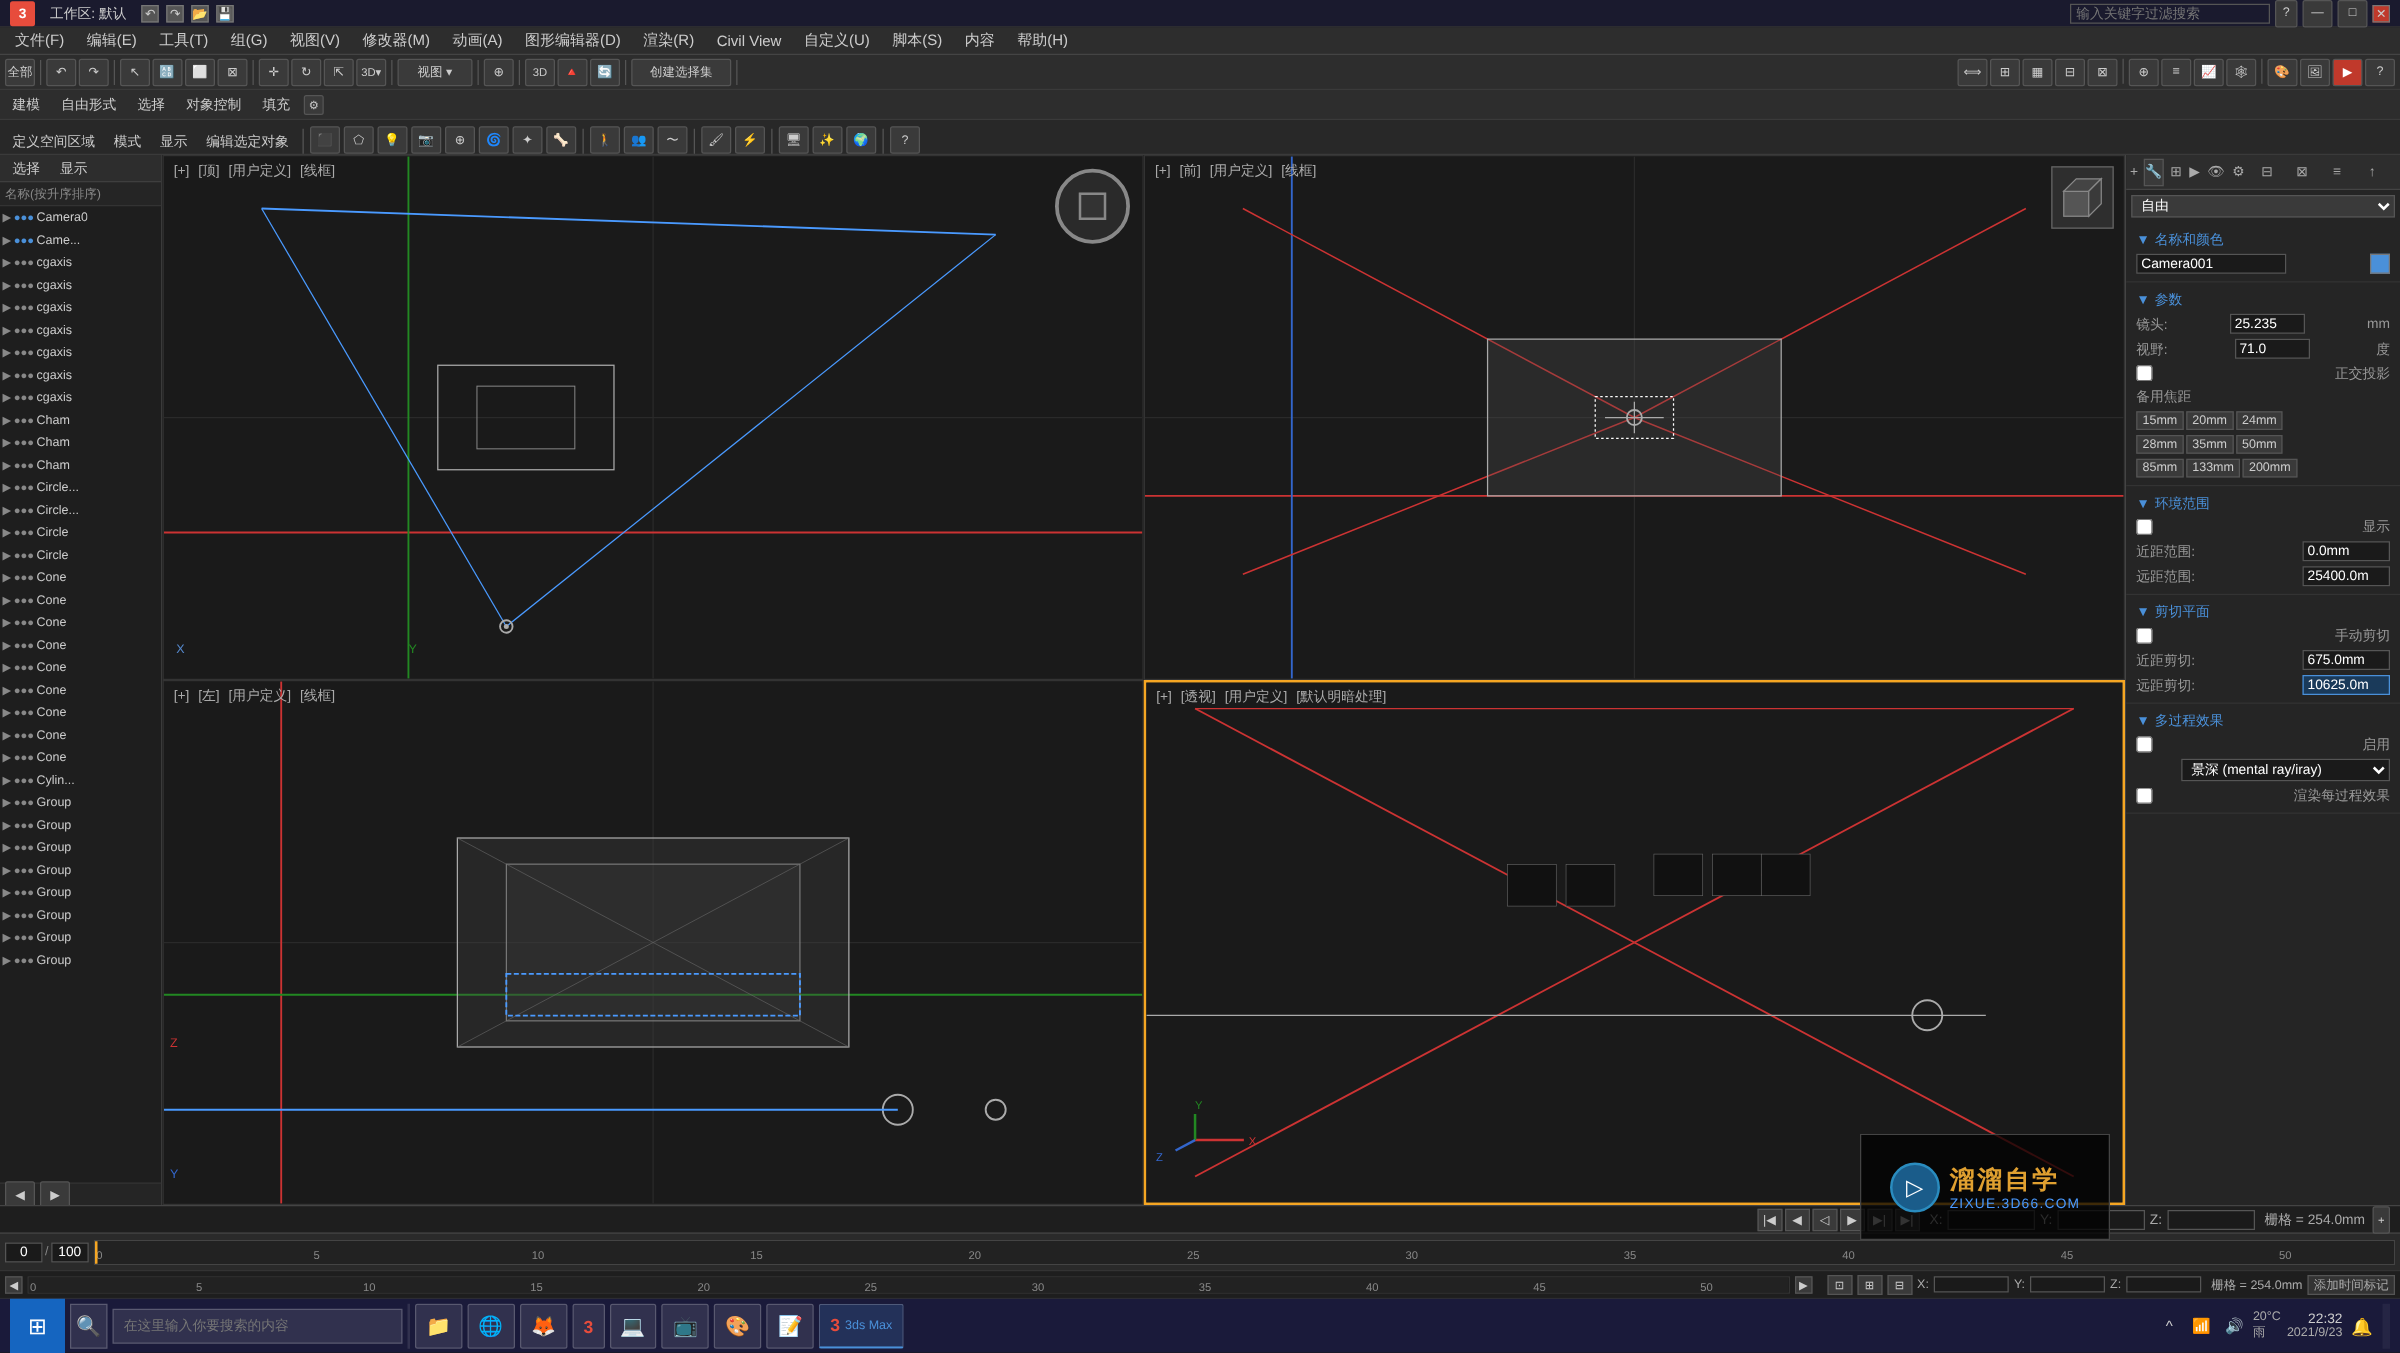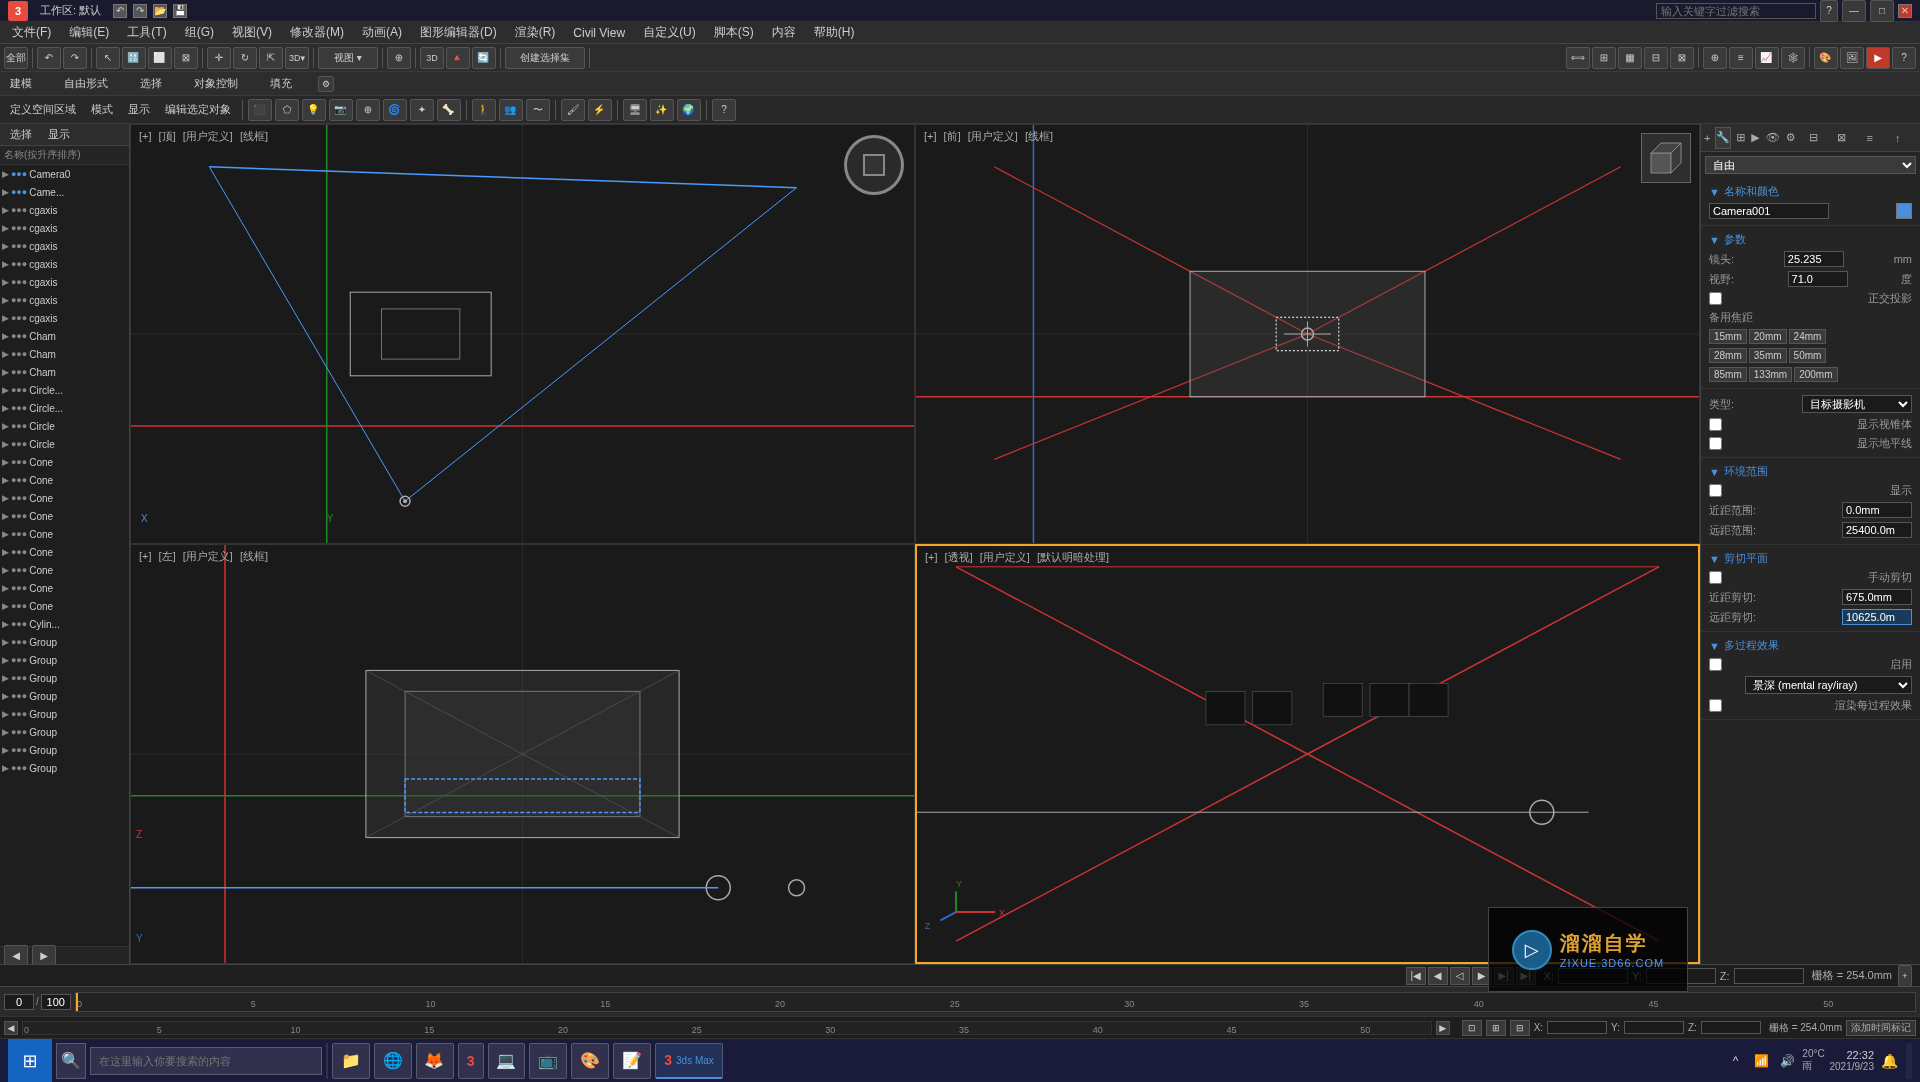--- a/index.html
+++ b/index.html
@@ -94,30 +94,30 @@
       cursor: pointer;
     }
 
     
     #toolbar2 {
       height: 24px;
       background: #2d2d2d;
       display: flex;
       align-items: center;
       padding: 0 4px;
-      gap: 20px;
+      gap: 5px;
       border-bottom: 1px solid #3a3a3a;
     }
 
     
     #toolbar3 {
       height: 28px;
       background: #282828;
       display: flex;
-      align-items: center;
+      align-items: flex-end;
       padding: 0 4px;
       gap: 3px;
       border-bottom: 1px solid #3a3a3a;
     }
 
     
     #main {
       display: flex;
       height: calc(1082px - 22px - 22px - 28px - 24px - 28px - 22px - 30px - 22px);
     }
@@ -986,36 +986,20 @@
         <button class="preset-btn">35mm</button>
         <button class="preset-btn">50mm</button>
       </div>
       <div class="preset-row">
         <button class="preset-btn">85mm</button>
         <button class="preset-btn">133mm</button>
         <button class="preset-btn">200mm</button>
       </div>
     </div>
 
-    <div class="rp-section">
-      <div class="rp-row">
-        <span class="rp-label">类型:</span>
-        <select class="dropdown-select" style="width:110px;">
-          <option>目标摄影机</option>
-        </select>
-      </div>
-      <div class="rp-row">
-        <input type="checkbox" style="">
-        <span class="rp-label">显示视锥体</span>
-      </div>
-      <div class="rp-row">
-        <input type="checkbox" style="">
-        <span class="rp-label">显示地平线</span>
-      </div>
-    </div>
 
     <div class="rp-section">
       <div class="rp-section-title">
         <span>▼</span>
         <span>环境范围</span>
       </div>
       <div class="rp-row">
         <input type="checkbox" style="">
         <span class="rp-label">显示</span>
       </div>

